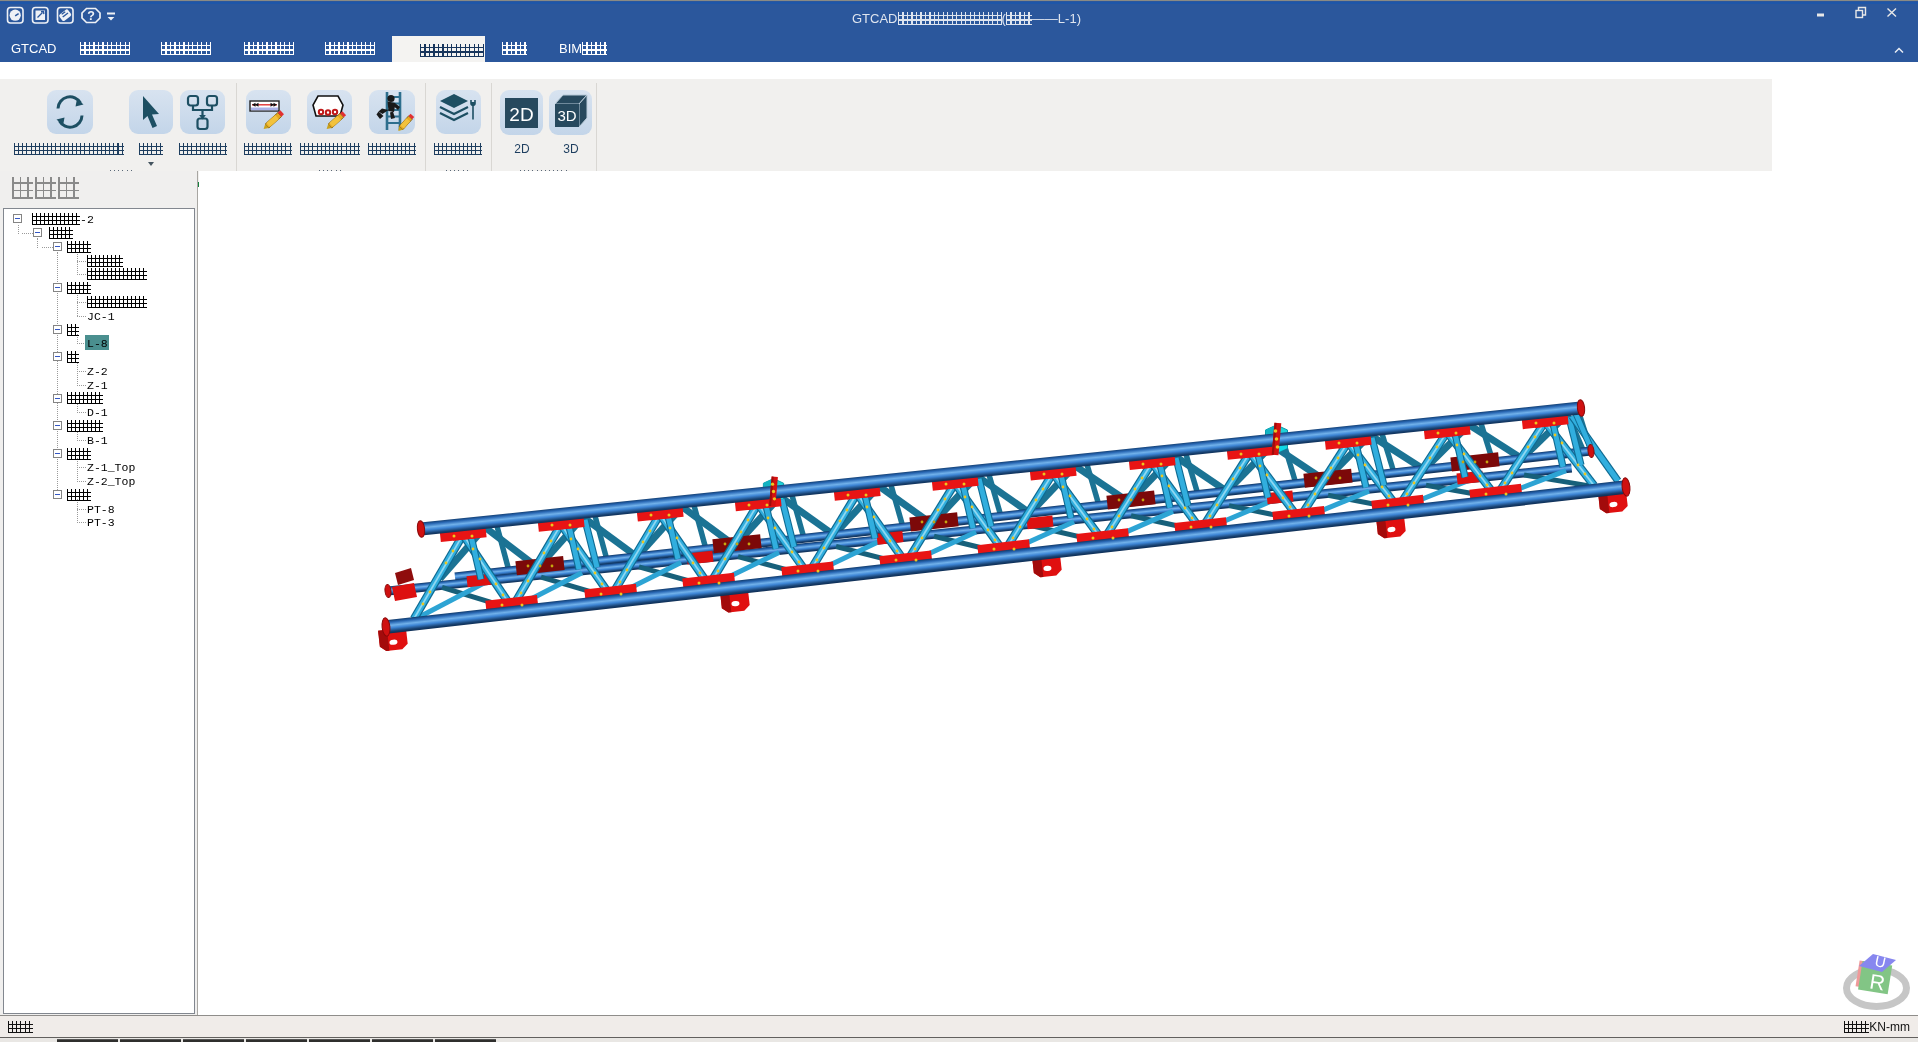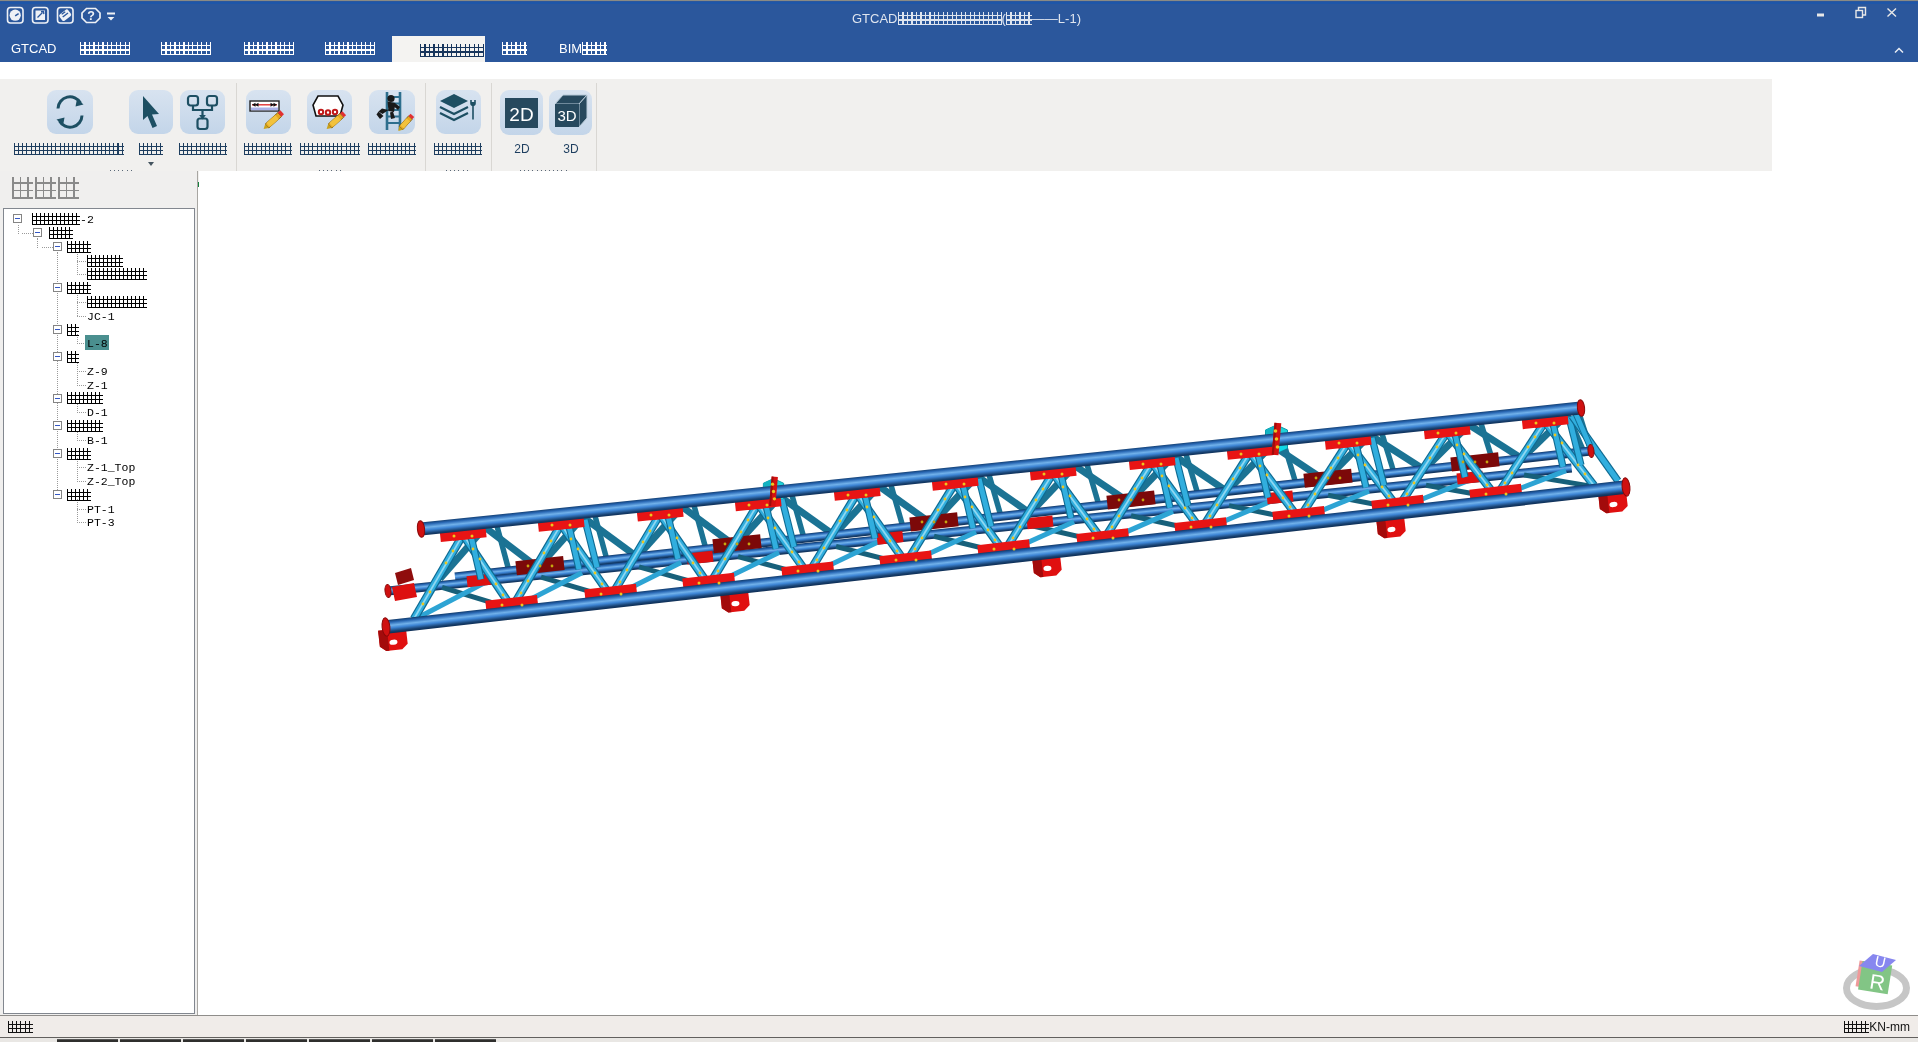--- a/index.html
+++ b/index.html
@@ -269,21 +269,21 @@
  <div class="eb" style="left:53px;top:325px">
     <i class="ebm"></i>
   </div>
  <div class="tr" style="left:67px;top:324px;color:#000"><span class="z" style="width:12px"></span></div>
  <div style="position:absolute;left:85px;top:335px;width:24px;height:15px;background:#4a8f8f"></div>
  <div class="tr" style="left:87px;top:337px">L-8</div>
  <div class="eb" style="left:53px;top:352px">
     <i class="ebm"></i>
   </div>
  <div class="tr" style="left:67px;top:351px;color:#000"><span class="z" style="width:12px"></span></div>
- <div class="tr" style="left:87px;top:365px">Z-9</div>
+ <div class="tr" style="left:87px;top:365px">Z-2</div>
  <div class="tr" style="left:87px;top:379px">Z-1</div>
  <div class="eb" style="left:53px;top:394px">
     <i class="ebm"></i>
   </div>
  <div class="tr" style="left:67px;top:392px;color:#000"><span class="z" style="width:36px"></span></div>
  <div class="tr" style="left:87px;top:406px">D-1</div>
  <div class="eb" style="left:53px;top:421px">
     <i class="ebm"></i>
   </div>
  <div class="tr" style="left:67px;top:420px;color:#000"><span class="z" style="width:36px"></span></div>
@@ -291,21 +291,21 @@
  <div class="eb" style="left:53px;top:449px">
     <i class="ebm"></i>
   </div>
  <div class="tr" style="left:67px;top:448px;color:#000"><span class="z" style="width:24px"></span></div>
  <div class="tr" style="left:87px;top:461px">Z-1_Top</div>
  <div class="tr" style="left:87px;top:475px">Z-2_Top</div>
  <div class="eb" style="left:53px;top:490px">
     <i class="ebm"></i>
   </div>
  <div class="tr" style="left:67px;top:489px;color:#000"><span class="z" style="width:24px"></span></div>
- <div class="tr" style="left:87px;top:503px">PT-1</div>
+ <div class="tr" style="left:87px;top:503px">PT-8</div>
  <div class="tr" style="left:87px;top:516px">PT-3</div>
 
 <div id="canvas" class="abs" style="left:199px;top:171px;width:1719px;height:844px;background:#fff;overflow:hidden">
     <div class="abs" style="left:-199px;top:-171px;width:1918px;height:1042px">
       <svg class="abs" style="left:0;top:0" width="1918" height="1042" viewBox="0 0 1918 1042">
 <defs>
 <linearGradient id="gT" gradientUnits="userSpaceOnUse" x1="0" y1="-7" x2="0" y2="7">
 <stop offset="0" stop-color="#0e3766"></stop>
             <stop offset=".2" stop-color="#2a69b5"></stop>
             <stop offset=".42" stop-color="#71b1ea"></stop>

